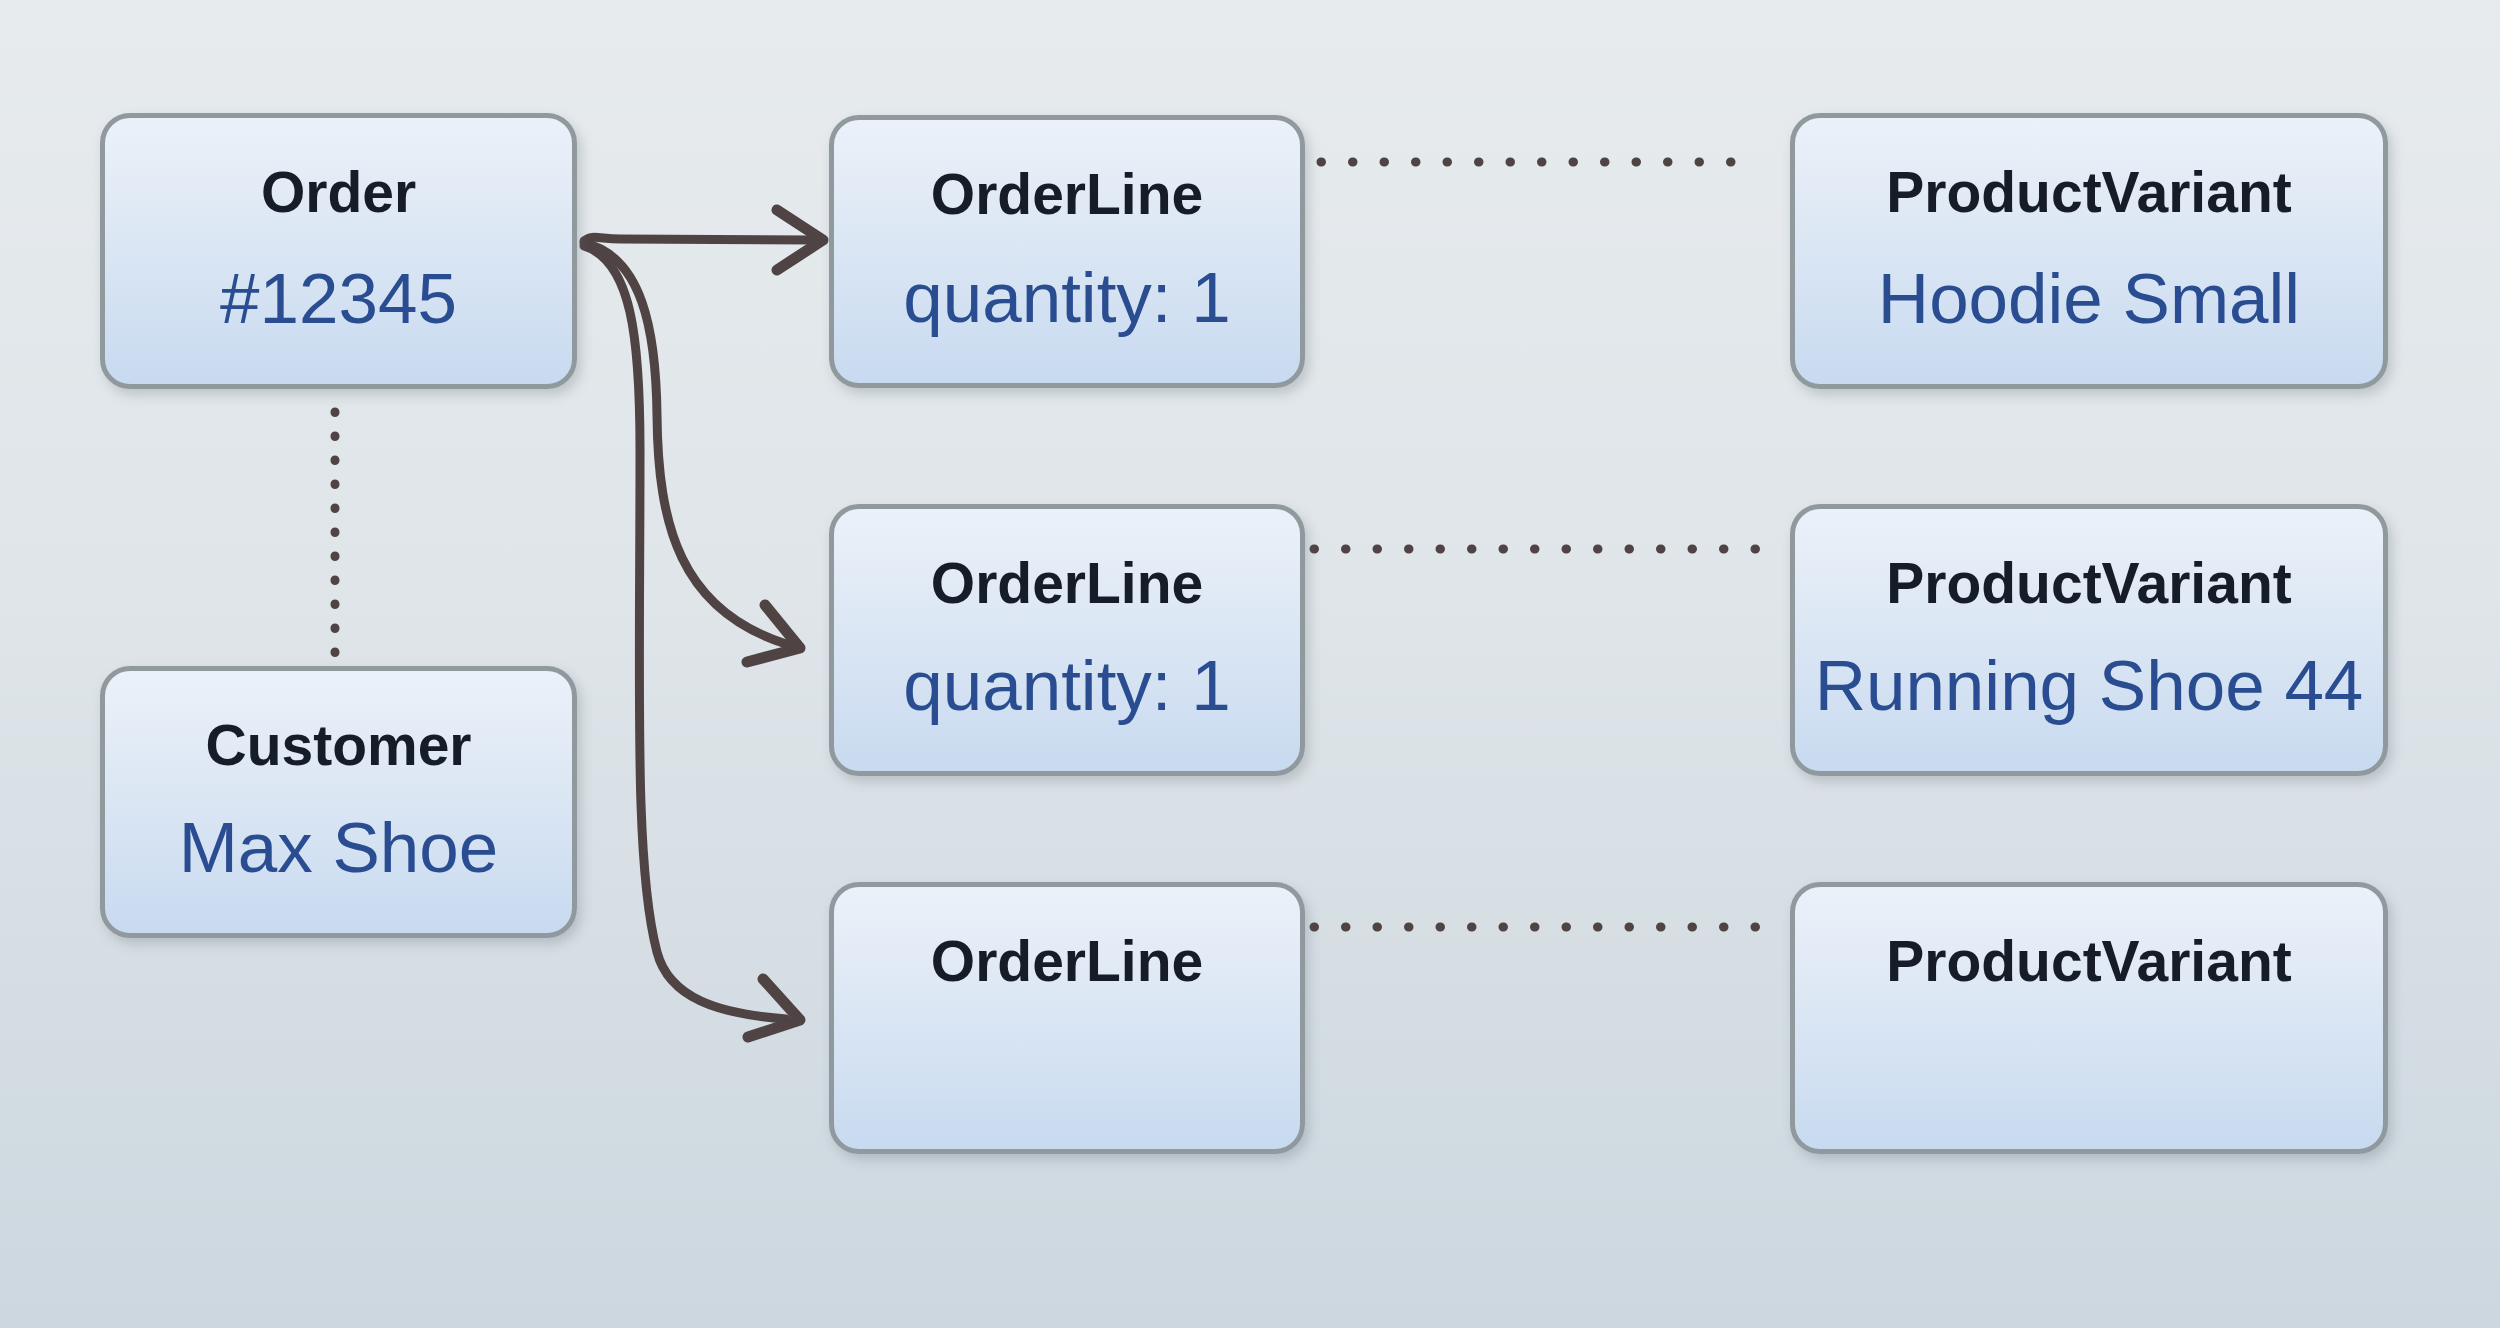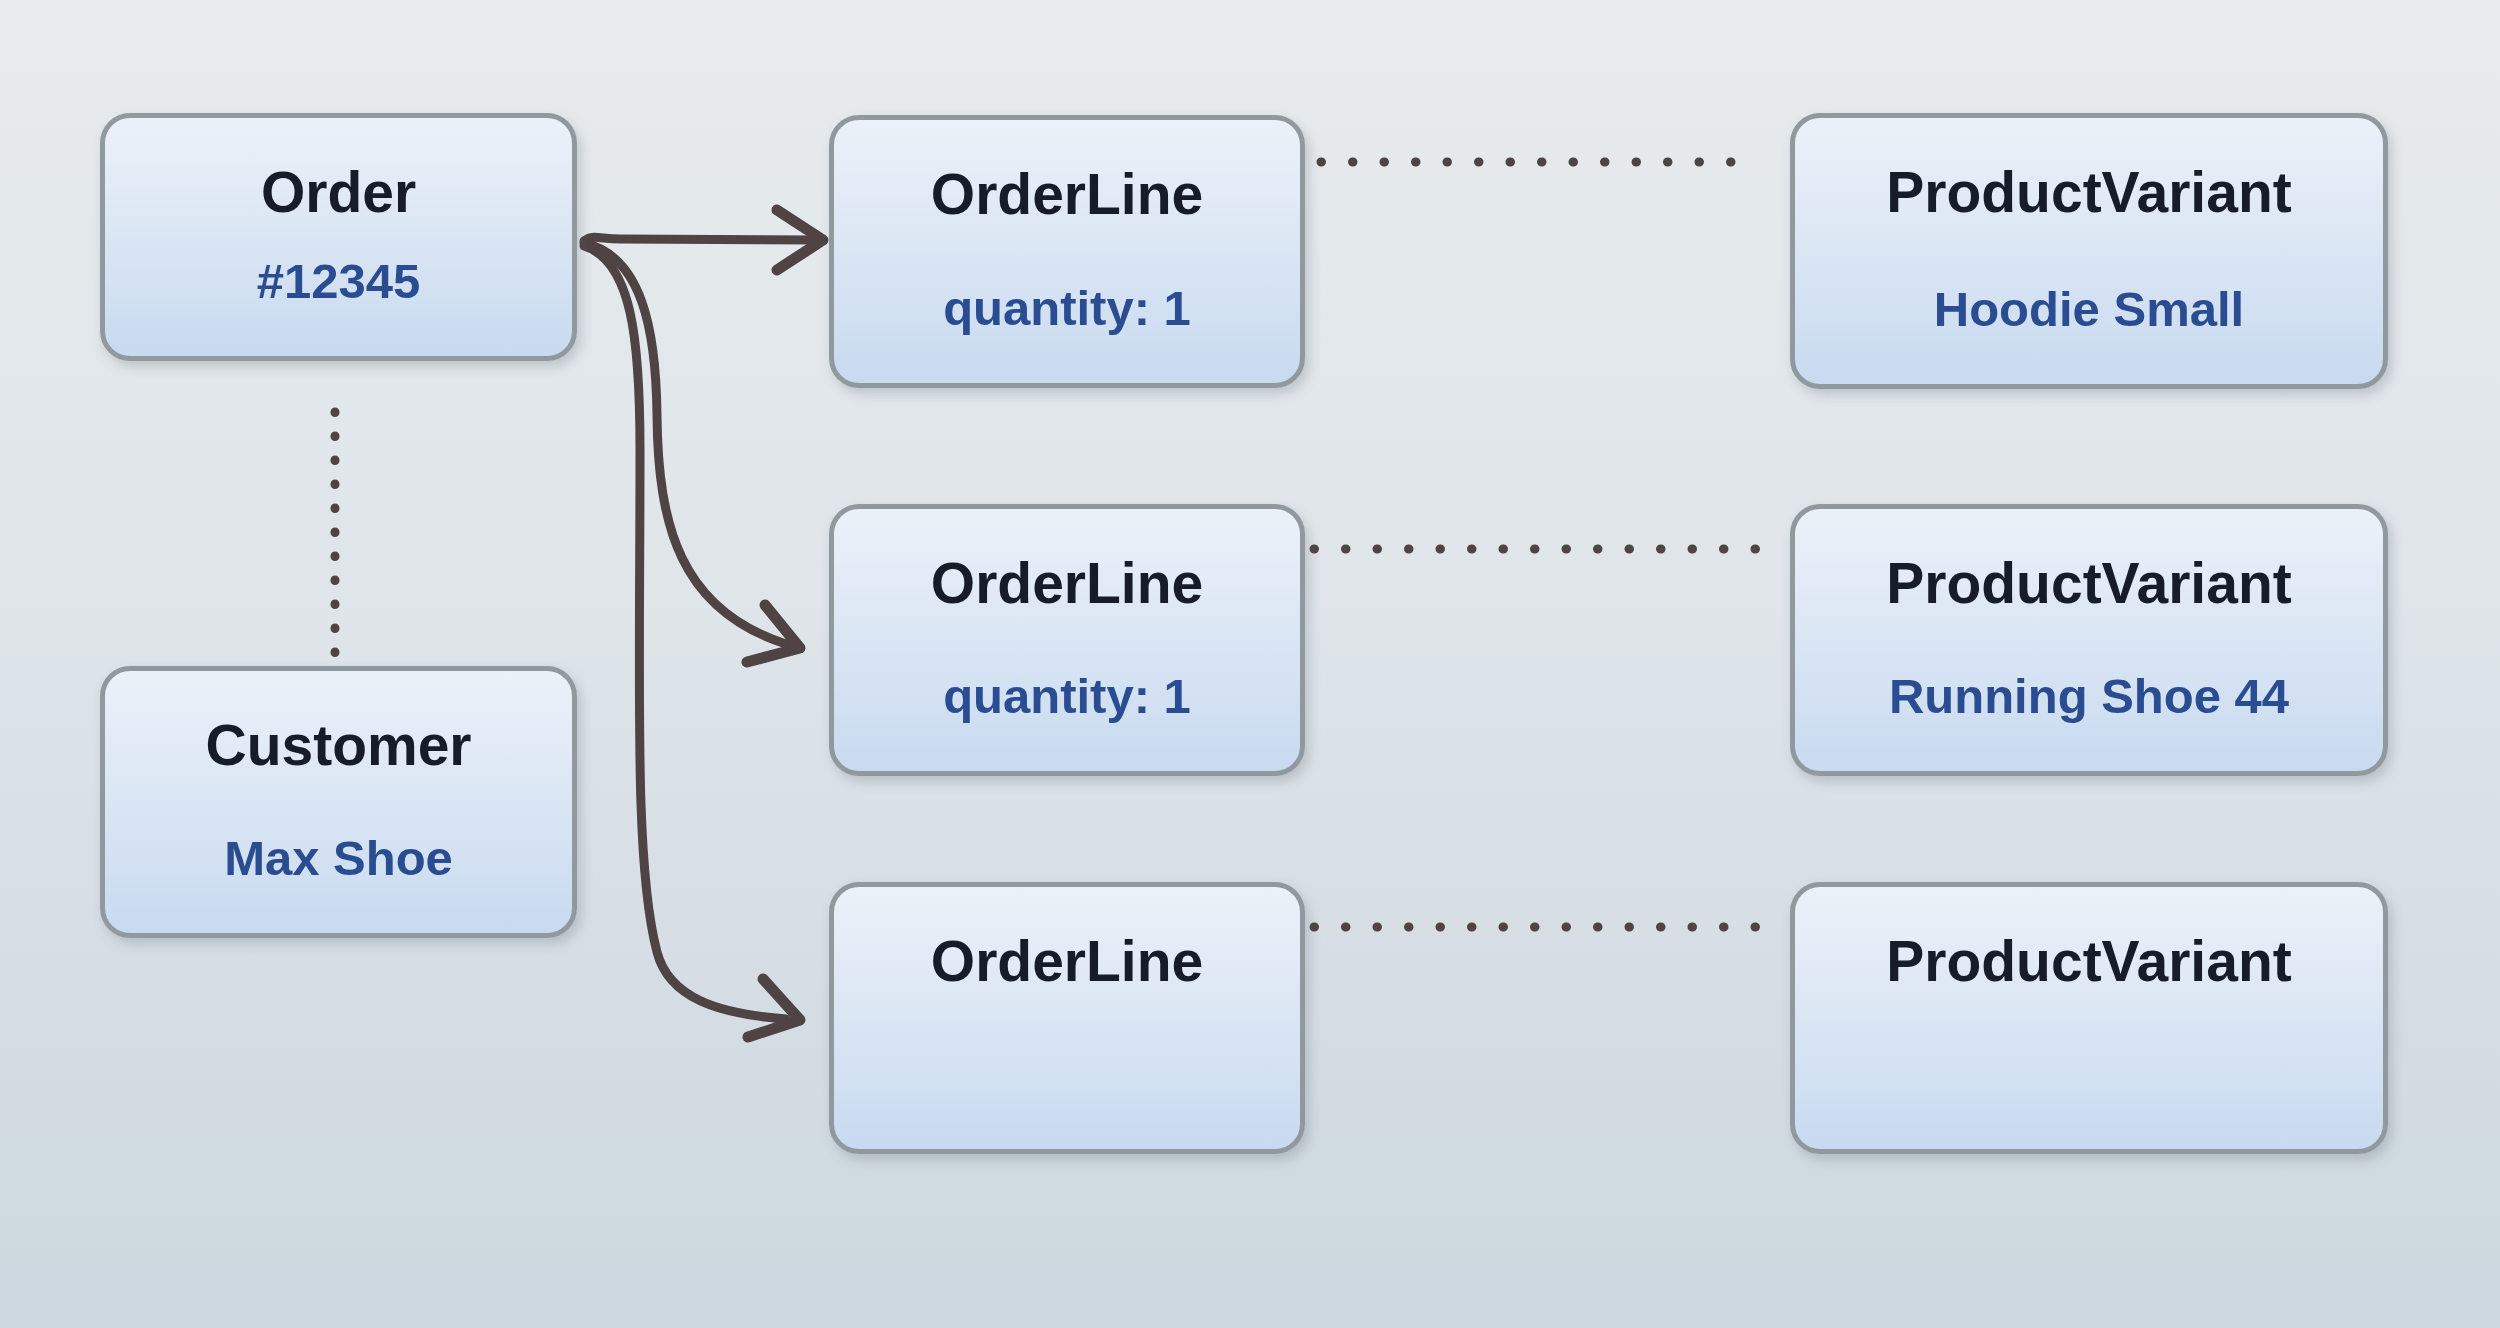--- a/index.html
+++ b/index.html
@@ -36,28 +36,28 @@
     padding: 46px 18px 50px 18px;
   }
   .node-title {
     font-size: 57px;
     font-weight: 700;
     line-height: 1;
     color: #161c28;
     white-space: nowrap;
   }
   .node-value {
-    font-size: 49px;
-    font-weight: 700;
+    font-size: 71px;
+    font-weight: 400;
     line-height: 1;
     color: #2a4d92;
     white-space: nowrap;
   }
   
-  .order-node            { left: 100px;  top: 113px; width: 477px; height: 248px; text-align: right; }
+  .order-node            { left: 100px;  top: 113px; width: 477px; height: 276px; text-align: right; }
   .customer-node         { left: 100px;  top: 666px; width: 477px; height: 272px; text-align: center; }
   .orderline-node-1      { left: 829px;  top: 115px; width: 476px; height: 273px; }
   .orderline-node-2      { left: 829px;  top: 504px; width: 476px; height: 272px; }
   .orderline-node-3      { left: 829px;  top: 882px; width: 476px; height: 272px; }
   .productvariant-node-1 { left: 1790px; top: 113px; width: 598px; height: 276px; }
   .productvariant-node-2 { left: 1790px; top: 504px; width: 598px; height: 272px; }
   .productvariant-node-3 { left: 1790px; top: 882px; width: 598px; height: 272px; }
 
   .solid-connector {
     fill: none;

